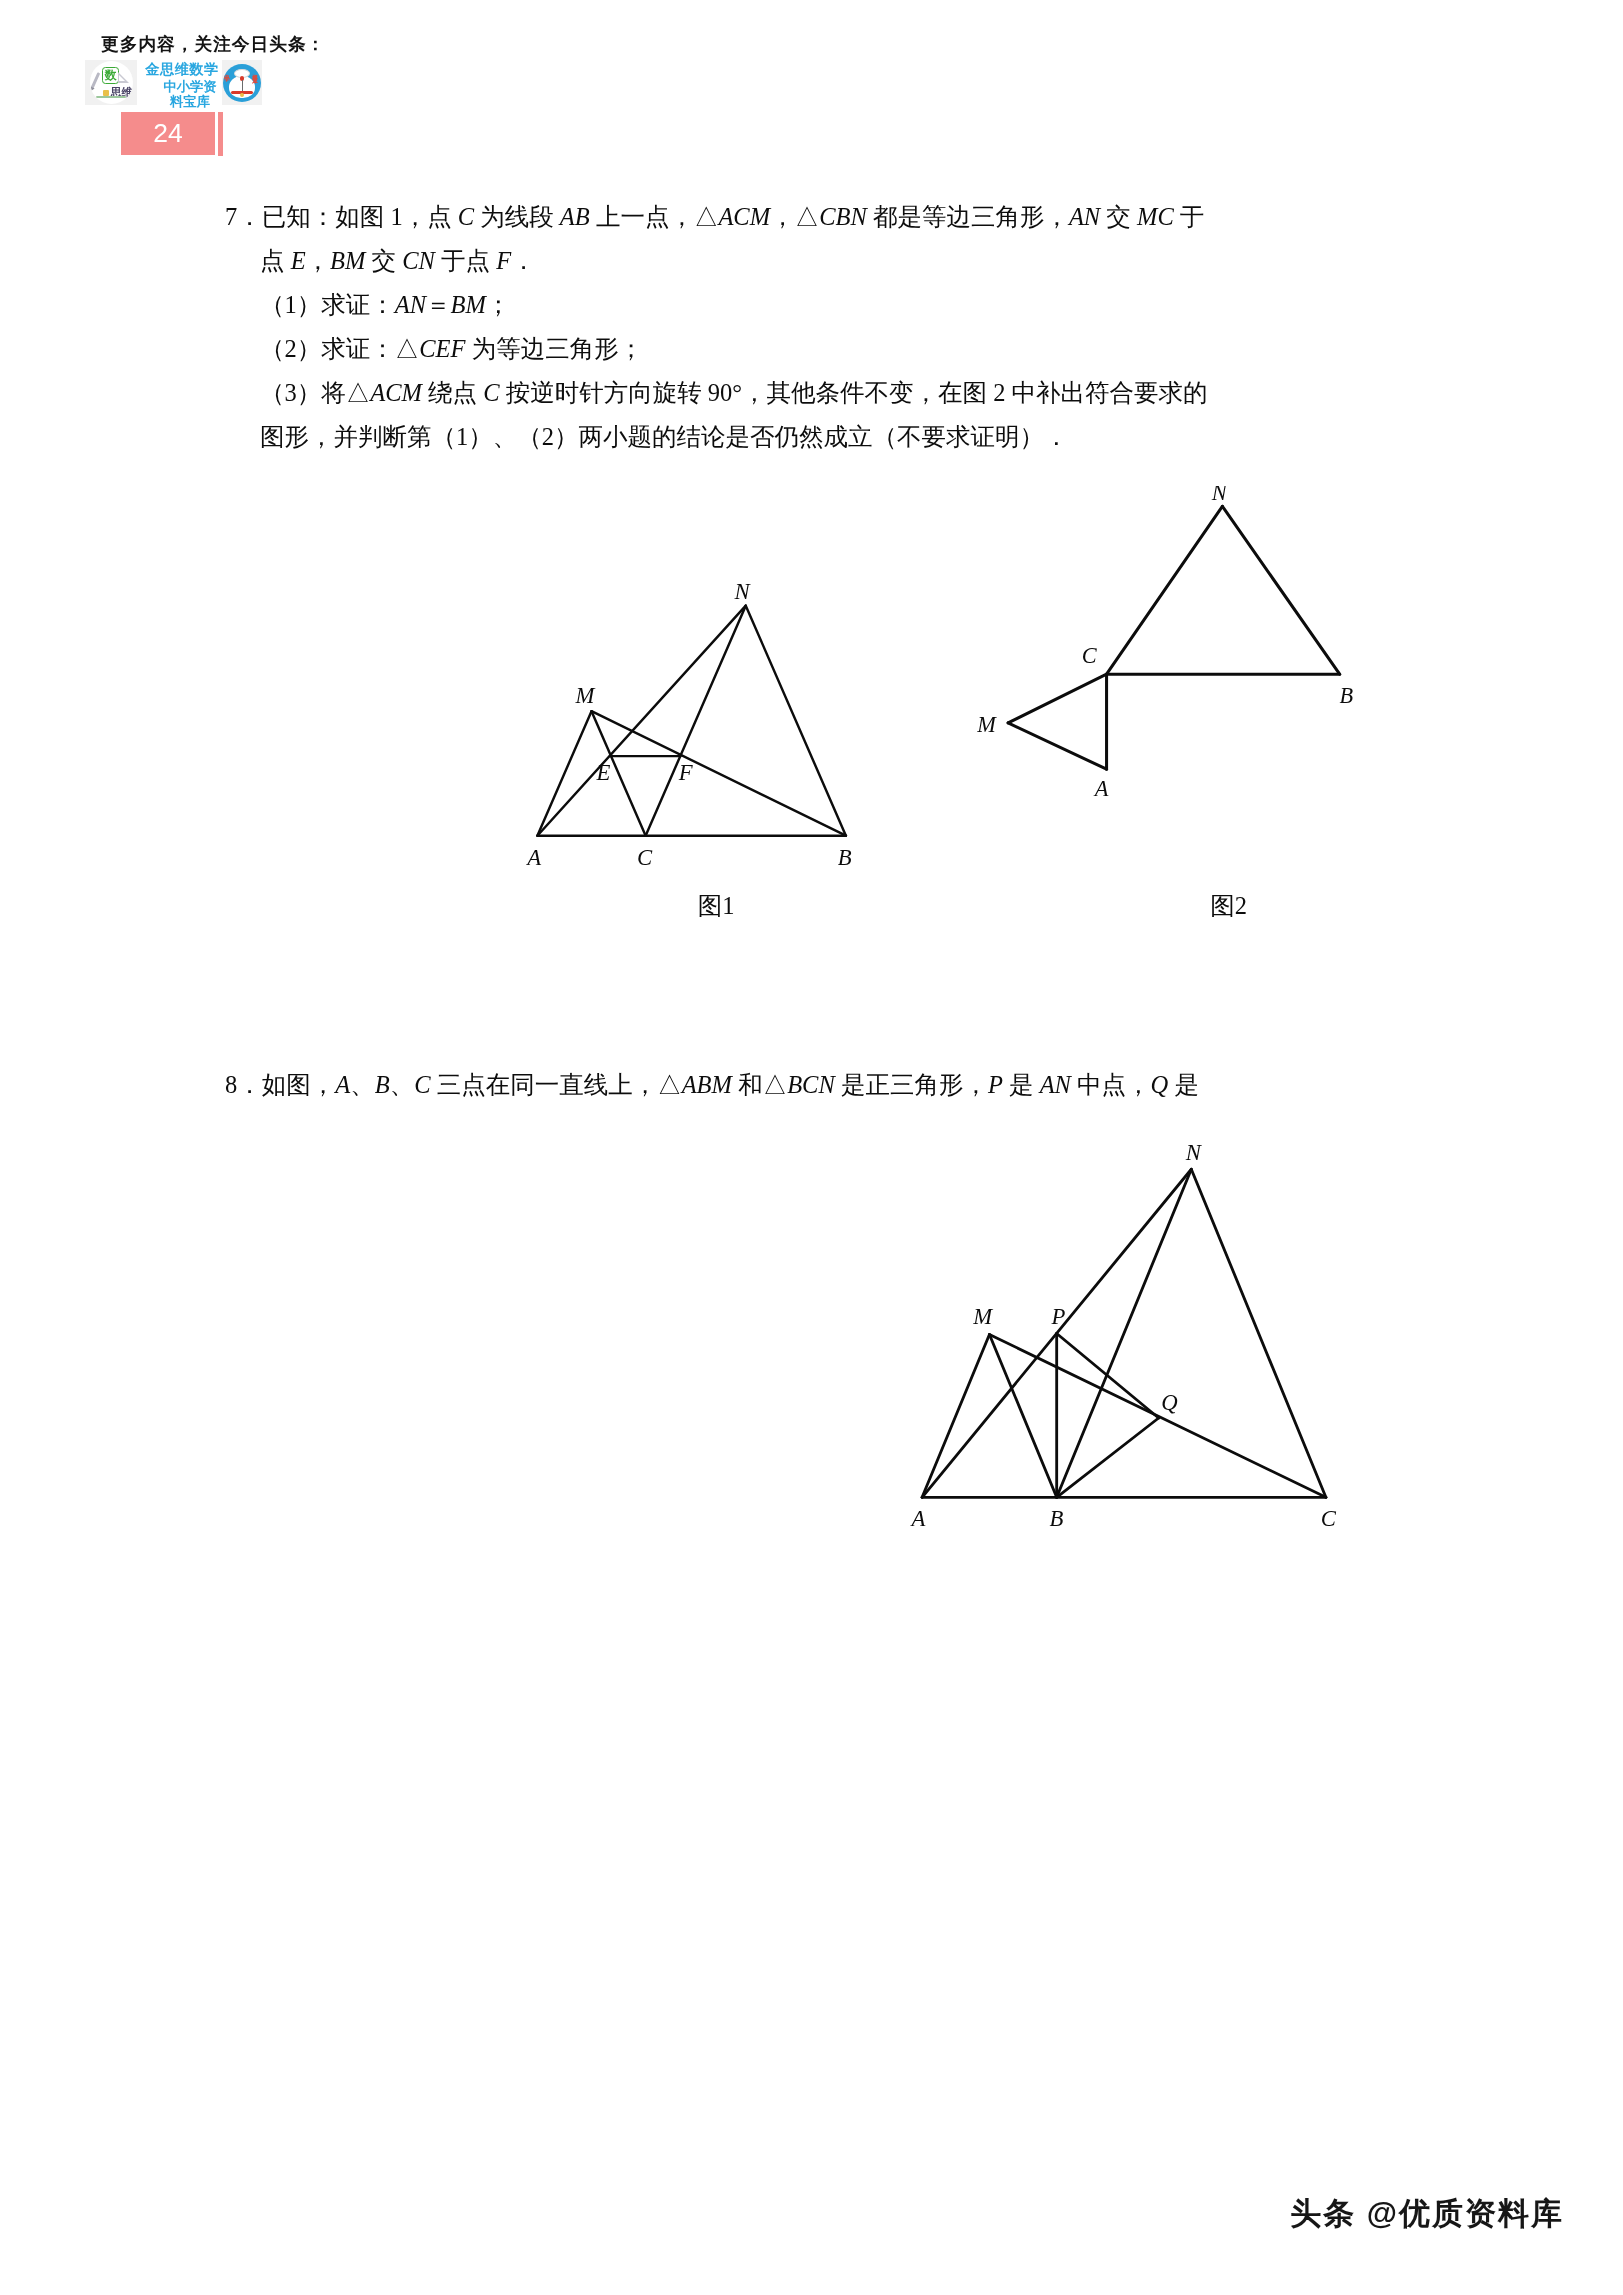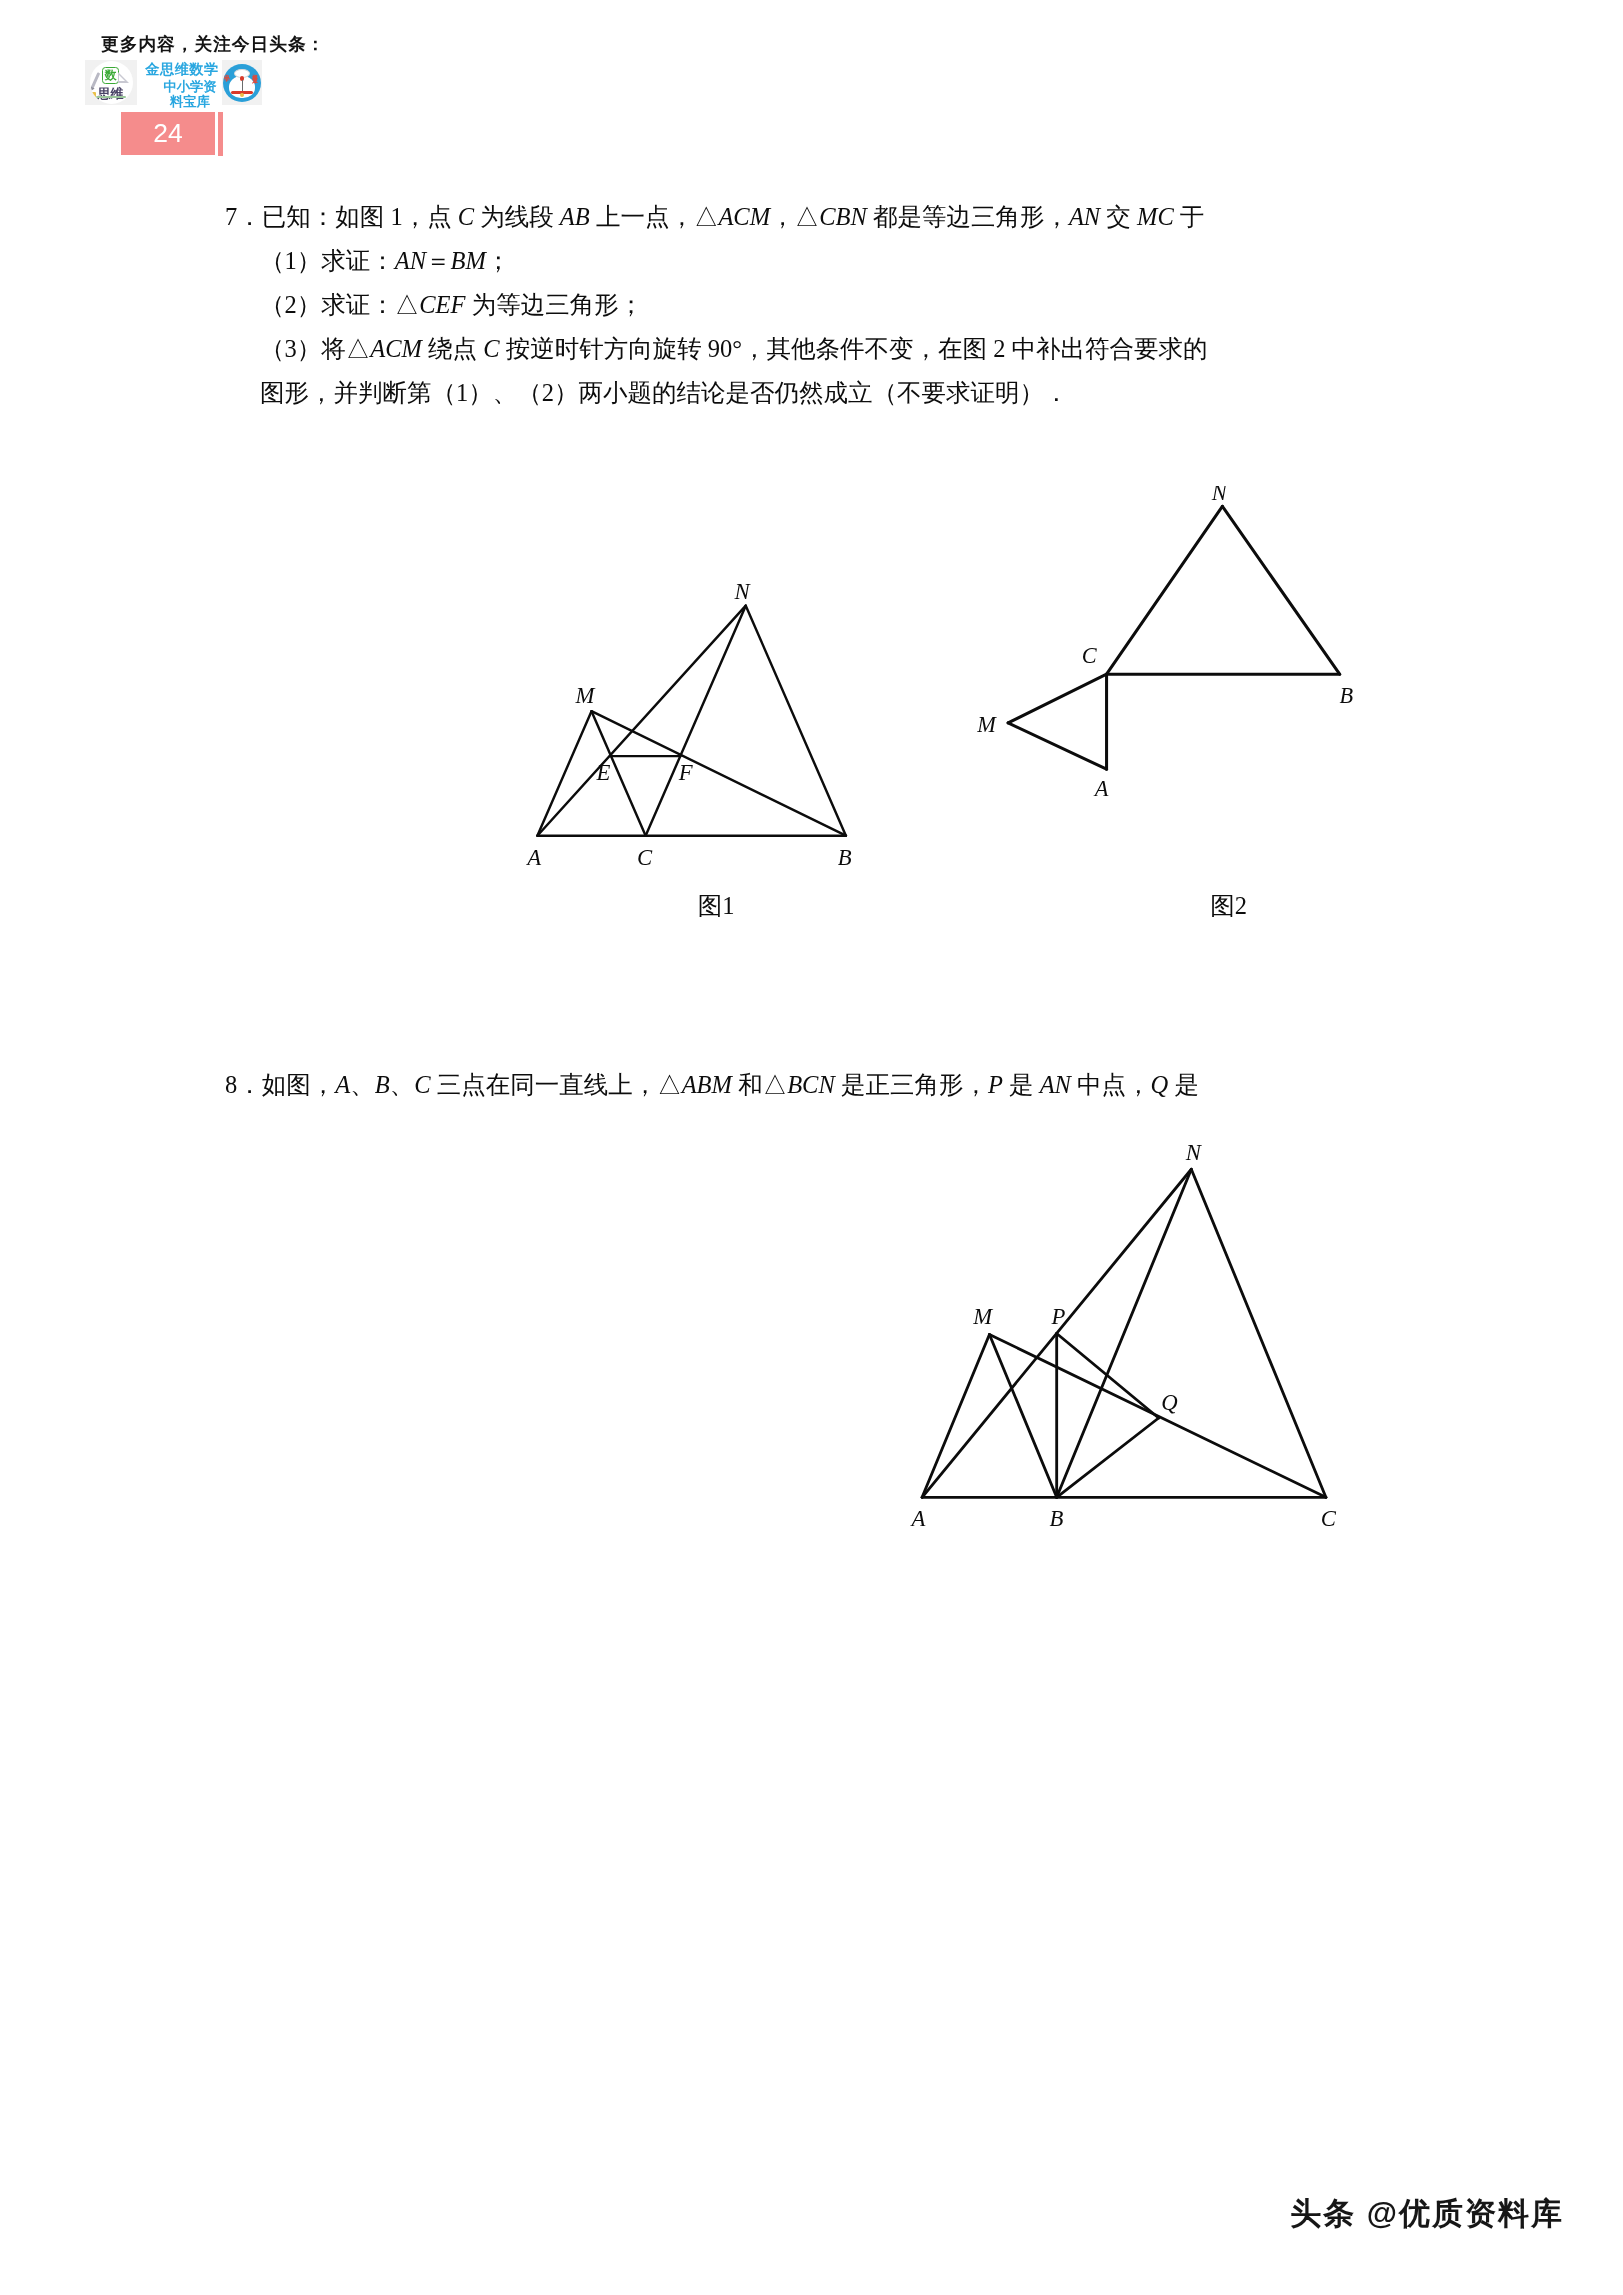--- a/index.html
+++ b/index.html
@@ -26,22 +26,22 @@
   .circle.r{width:38px;height:38px;background:#2a9fd8;}
   .pen{position:absolute;left:4.9px;top:10.8px;width:2.5px;height:16.7px;background:#b9b9c4;transform:rotate(24deg);border-radius:1px;}
   .pen:after{content:"";position:absolute;left:-0.5px;top:15.7px;border-left:2px solid transparent;border-right:2px solid transparent;border-top:3.4px solid #8f8f9a;}
   .shu{
     position:absolute;left:12.8px;top:5.9px;width:16.7px;height:16.7px;border:1.5px solid var(--green);
     border-radius:3.4px;color:var(--green);font-weight:bold;font-size:11.8px;line-height:14.2px;text-align:center;
     font-family:"Liberation Sans",sans-serif;background:#fff;
   }
   .setsquare{position:absolute;right:3.9px;top:10.8px;width:0;height:0;border-left:11.8px solid #c9c9d2;border-top:11.8px solid transparent;}
   .setsquare:after{content:"";position:absolute;left:-9.3px;top:-7.4px;border-left:6.4px solid #ffffff;border-top:6.4px solid transparent;}
-  .siwei{position:absolute;left:0;right:0;top:23.6px;text-align:left;font-family:"Liberation Sans",sans-serif;
-    font-weight:bold;font-size:13px;color:#4a4466;}
+  .siwei{position:absolute;left:0;right:0;top:23.6px;text-align:right;font-family:"Liberation Sans",sans-serif;
+    font-weight:bold;font-size:11px;color:#4a4466;}
   .bag{display:inline-block;width:6.4px;height:6.4px;background:#e9c04a;border-radius:1px;margin-right:1.5px;vertical-align:-0.5px;}
   .fineprint{position:absolute;left:6.9px;right:6.9px;top:35px;height:2px;background:#9cc79c;border-radius:1px;}
   .brand{left:142px;top:61px;width:80px;text-align:center;font-family:"Liberation Sans",sans-serif;
     font-weight:bold;color:var(--blue);}
   .brand .b1{font-size:14.2px;line-height:17.7px;letter-spacing:0.5px;}
   .brand .b2{font-size:13.3px;line-height:15.7px;margin-left:16px;}
   
   .dora-face{position:absolute;left:6.4px;top:12.8px;width:25.5px;height:21.6px;background:#ffffff;border-radius:50% 50% 46% 46%;}
   .dora-eyes{position:absolute;left:11.3px;top:5.9px;width:15.7px;height:8.8px;background:#ffffff;border-radius:50%;border:0.5px solid #d9d9d9;}
   .dora-nose{position:absolute;left:17px;top:12.8px;width:4.4px;height:4.4px;background:#d93a2b;border-radius:50%;}
@@ -120,20 +120,21 @@
       <div class="dora-side sl">中小学</div>
       <div class="dora-side sr">资料宝库</div>
     </div>
   </div>
 
   <div class="abs pagenum">24</div>
   <div class="abs pagebar"></div>
 
   <div class="abs prob p7">
       <div class="tline">7．已知：如图 1，点 <i>C</i> 为线段 <i>AB</i> 上一点，△<i>ACM</i>，△<i>CBN</i> 都是等边三角形，<i>AN</i> 交 <i>MC</i> 于</div>
+      <div class="tline">点 <i>E</i>，<i>BM</i> 交 <i>CN</i> 于点 <i>F</i>．</div>
       <div class="tline">（1）求证：<i>AN</i>＝<i>BM</i>；</div>
       <div class="tline">（2）求证：△<i>CEF</i> 为等边三角形；</div>
       <div class="tline">（3）将△<i>ACM</i> 绕点 <i>C</i> 按逆时针方向旋转 90°，其他条件不变，在图 2 中补出符合要求的</div>
       <div class="tline">图形，并判断第（1）、（2）两小题的结论是否仍然成立（不要求证明）．</div>
     </div>
 
   <svg class="abs fig fig1" viewBox="0 0 760 545">
     <line x1="50" y1="465" x2="620" y2="465"></line>
     <line x1="50" y1="465" x2="150" y2="235"></line>
     <line x1="150" y1="235" x2="250" y2="465"></line>

